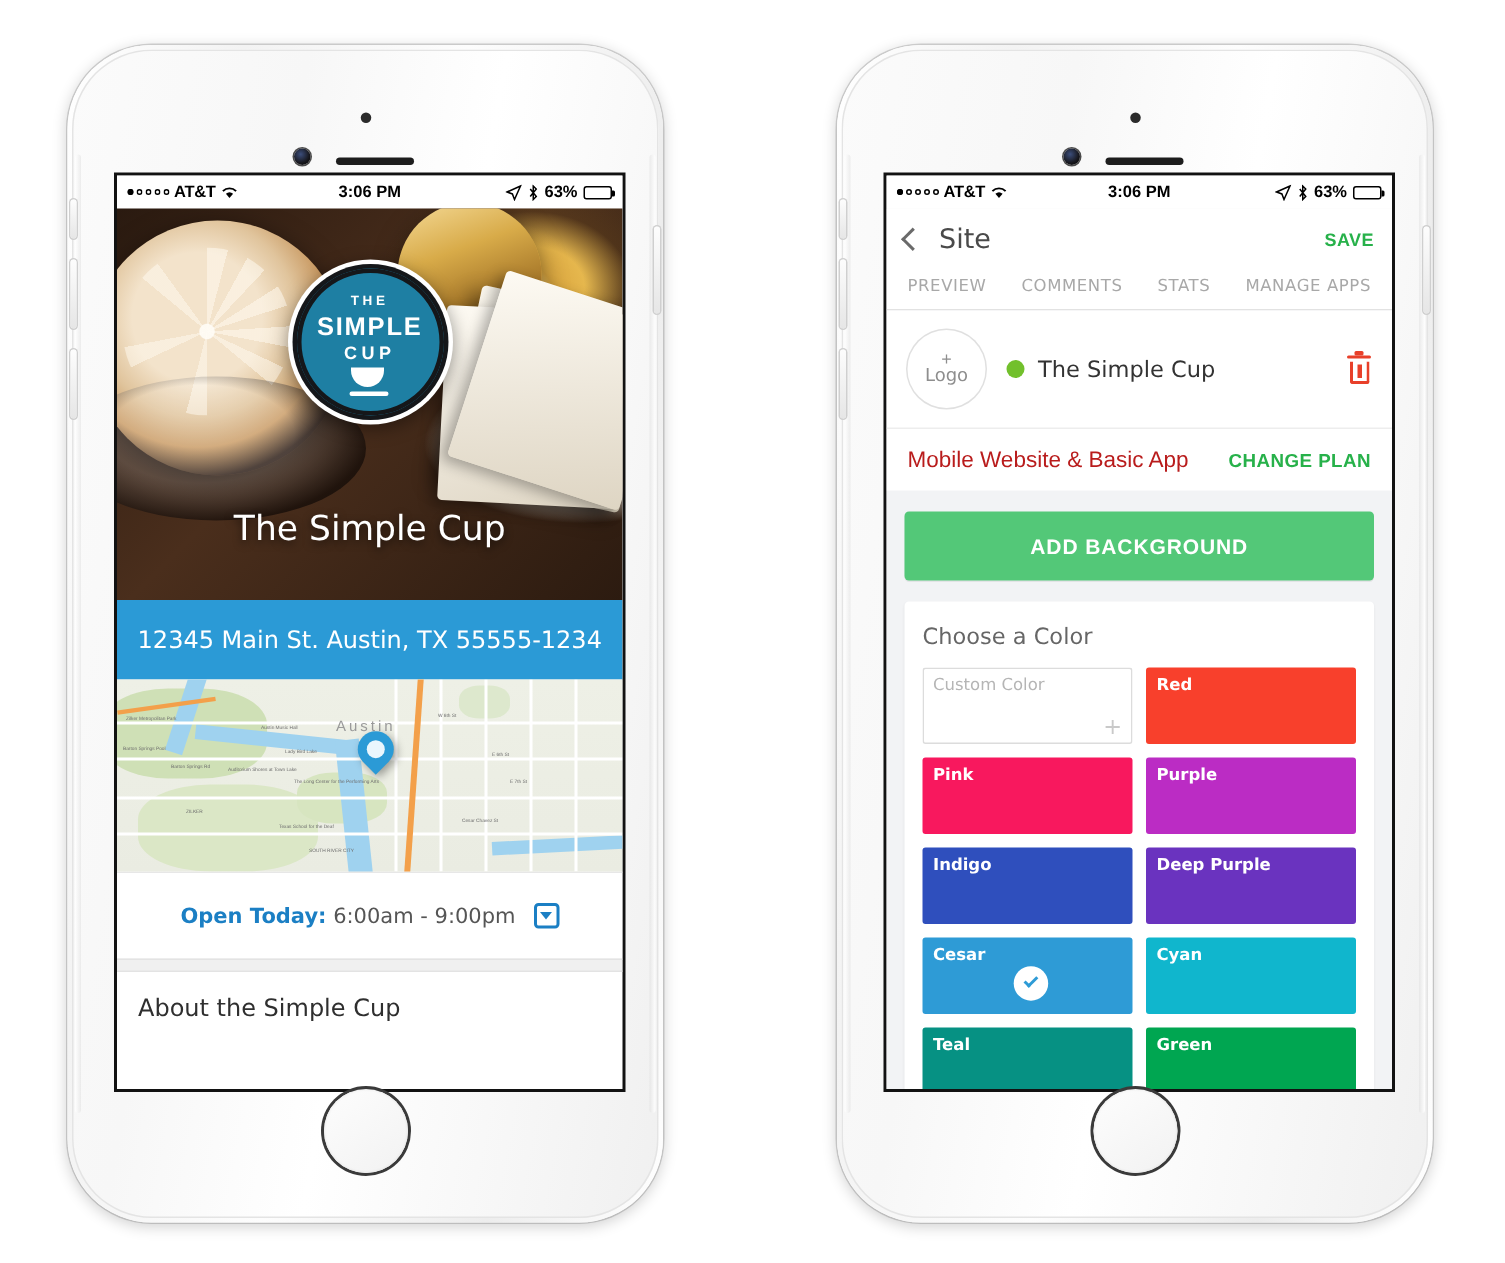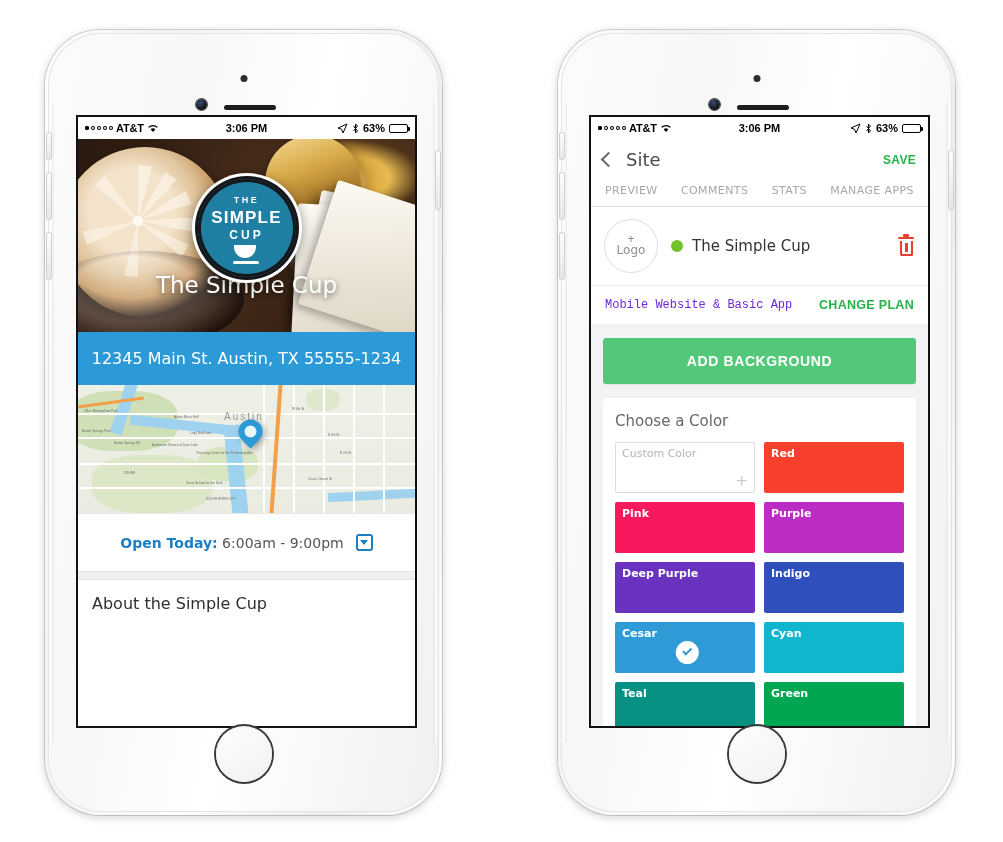--- a/index.html
+++ b/index.html
@@ -67,21 +67,21 @@
   .sb-carrier { letter-spacing:-.2px; font-size:11px; }
   .sb-time { position:absolute; left:0; right:0; text-align:center; font-size:11px; }
   .sb-right { margin-left:auto; display:flex; align-items:center; gap:4px; z-index:2;text-align:right; }
   .batt-body { width:19px; height:9px; border:1px solid #000; border-radius:2px;
                position:relative; padding:1px; }
   .batt-fill { height:100%; background:#000; border-radius:1px; }
   .batt-cap  { position:absolute; right:-3px; top:2px; width:2px; height:4px;
                background:#000; border-radius:0 1px 1px 0; }
 
   
-  .hero { position:relative; height:193px; overflow:hidden;
+  .hero { position:relative; height:261px; overflow:hidden;
           background:
             radial-gradient(circle at 78% 24%, rgba(255,214,120,.95) 0 6%, rgba(214,160,58,.75) 9%, rgba(0,0,0,0) 16%),
             radial-gradient(ellipse at 82% 20%, #e7b94f 0 9%, rgba(120,84,30,.25) 17%, rgba(0,0,0,0) 26%),
             radial-gradient(ellipse at 92% 60%, #efe7da 0 13%, rgba(60,40,24,0) 24%),
             radial-gradient(circle at 20% 30%, #c99a63 0 8%, rgba(0,0,0,0) 13%),
             linear-gradient(135deg,#2a1a10 0%,#4a2e1c 45%,#2c1b10 100%);
   }
   .cup { position:absolute; left:-18px; top:8px; width:170px; height:170px; border-radius:50%;
          background:radial-gradient(circle at 42% 38%, #f3e3cb 0 30%, #e0c49c 46%, #c99a63 60%, #2a1a12 74%, #17100b 100%);
          box-shadow:0 6px 18px rgba(0,0,0,.55); }
@@ -200,21 +200,21 @@
   .trash-lid::after { content:""; position:absolute; left:5px; top:-2.5px; width:6px;
                       height:2.5px; background:#e8402a; border-radius:1px; }
   .trash-body { position:absolute; top:4px; left:1.5px; width:13px; height:15px;
                 border:2px solid #e8402a; border-top:0; border-radius:0 0 2px 2px; }
   .trash-body::before, .trash-body::after { content:""; position:absolute; top:2px;
                 width:1.5px; height:9px; background:#e8402a; }
   .trash-body::before { left:3px; } .trash-body::after { right:3px; }
 
   .plan-row { display:flex; align-items:center; padding:12px 14px;
               border-top:1px solid #ededed; }
-  .plan-txt { font-size:12px; color:#6d28d9; font-family:Liberation Mono, monospace; }
+  .plan-txt { font-size:15px; color:#b91c1c; font-family:Liberation Sans, sans-serif; }
   .plan-link{ margin-left:auto; color:#27b14a; font-size:12.5px; font-weight:bold;
               letter-spacing:.3px; }
 
   .addbg { margin:14px 12px; background:#53c878; color:#fff; text-align:center;
            padding:15px 0; border-radius:3px; font-size:14px; font-weight:bold;
            letter-spacing:.6px; box-shadow:0 1px 0 rgba(0,0,0,.06); }
 
   .colorcard { margin:0 12px; background:#fff; border-radius:3px; padding:14px 12px 0;
                box-shadow:0 1px 2px rgba(0,0,0,.06); }
   .colorcard h3 { font-size:15px; color:#666; font-weight:normal; margin-bottom:12px;
@@ -440,22 +440,22 @@
 
           <div class="addbg">ADD BACKGROUND</div>
 
           <div class="colorcard">
             <h3>Choose a Color</h3>
             <div class="swatch-grid">
                 <div class="swatch custom"><span>Custom Color</span><span class="plus">+</span></div>
                 <div class="swatch" style="background: rgb(248, 64, 44);"><span>Red</span></div>
                 <div class="swatch" style="background: rgb(248, 24, 94);"><span>Pink</span></div>
                 <div class="swatch" style="background: rgb(187, 44, 196);"><span>Purple</span></div>
+                <div class="swatch" style="background: rgb(47, 79, 189);"><span>Indigo</span></div>
                 <div class="swatch" style="background: rgb(106, 51, 191);"><span>Deep Purple</span></div>
-                <div class="swatch" style="background: rgb(47, 79, 189);"><span>Indigo</span></div>
                 <div class="swatch" style="background: rgb(46, 155, 214);"><span>Cesar</span><span class="check">
                     <i style="border-color: rgb(46, 155, 214);"></i>
                   </span></div>
                 <div class="swatch" style="background: rgb(16, 182, 205);"><span>Cyan</span></div>
                 <div class="swatch" style="background: rgb(6, 145, 131);"><span>Teal</span></div>
                 <div class="swatch" style="background: rgb(0, 166, 81);"><span>Green</span></div>
                 <div class="swatch" style="background: rgb(212, 221, 44);"><span>Lime</span></div>
               </div>
           </div>
 

